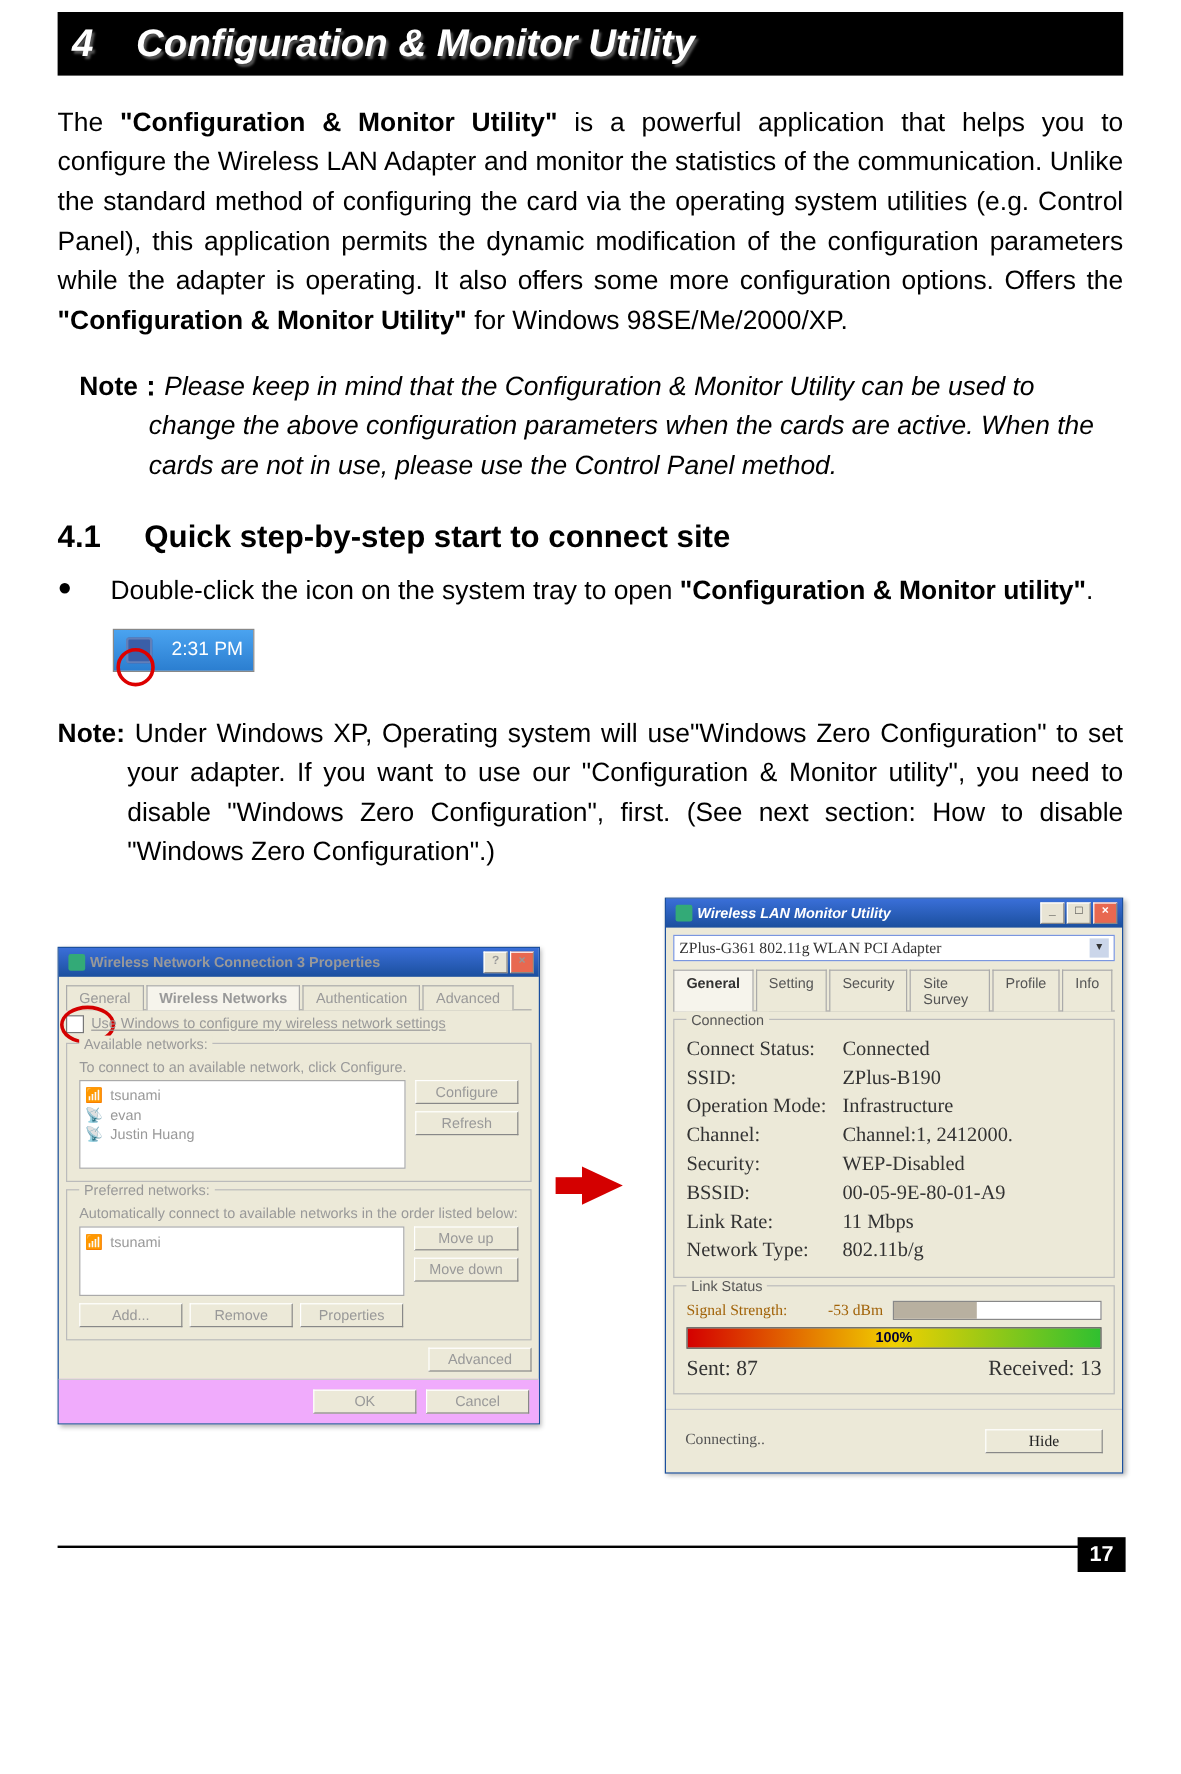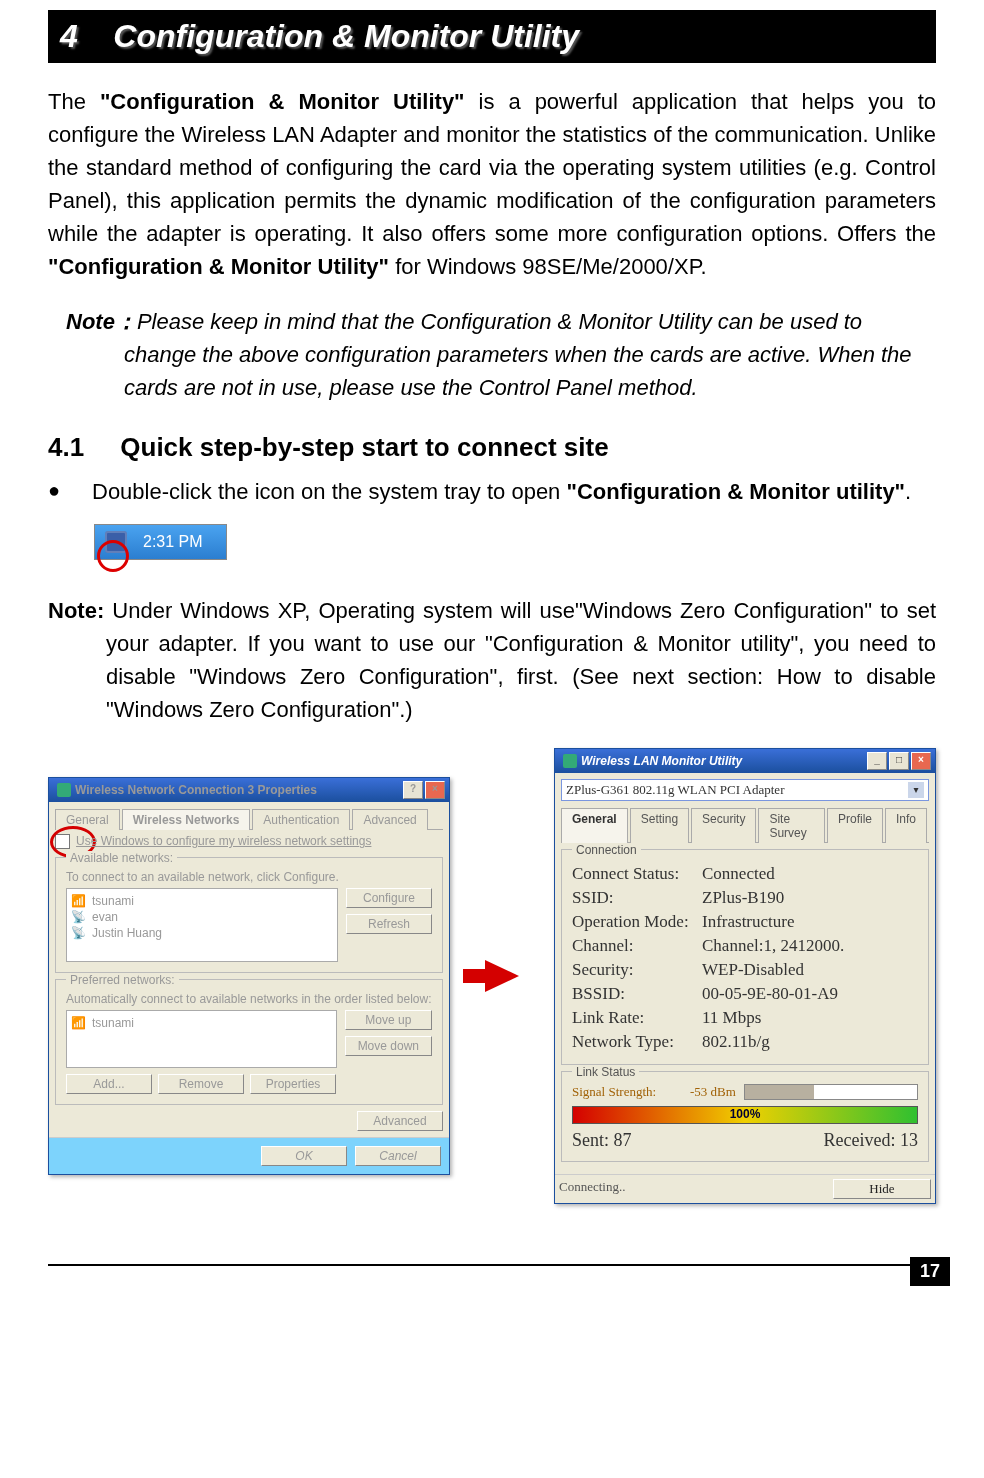--- a/index.html
+++ b/index.html
@@ -29,21 +29,21 @@
     line-height: 1.5;
     text-align: justify;
   }
   .body-text b { font-weight: bold; }
   .note-block {
     font-size: 22px;
     line-height: 1.5;
     margin-left: 76px;
     text-indent: -58px;
   }
-  .note-block .note-label { font-weight: bold; font-style: italic; }
+  .note-block .note-label { font-weight: bold; }
   .note-block .note-body { font-style: italic; }
   h2.section-title {
     font-size: 26px;
     font-weight: bold;
     margin: 28px 0 12px 0;
   }
   .bullet-row {
     display: flex;
     font-size: 22px;
     line-height: 1.5;
@@ -58,21 +58,21 @@
     text-indent: -58px;
   }
   .note2 b { font-weight: bold; }
 
   
   .systray {
     display: inline-flex;
     align-items: center;
     background: linear-gradient(#4aa3f0, #2b7ed0);
     height: 34px;
-    padding: 0 23px 0 4px;
+    padding: 0 8px 0 4px;
     margin: 6px 0 12px 46px;
     gap: 6px;
     border: 1px solid #888;
   }
   .systray .tray-icon {
     width: 22px; height: 22px; background: #2e6a2e; border-radius: 3px;
     box-shadow: inset 0 0 0 2px #fff3;
   }
   .systray .tray-icon.blue { background: #3a5fa8; }
   .systray .tray-circle {
@@ -167,38 +167,38 @@
   }
   .btn.enabled { color:#222; }
   .rowr { display:flex; justify-content:flex-end; gap:6px; margin-top:4px; }
   .rowb { display:flex; justify-content:space-between; }
   .check { display:flex; gap:6px; margin:4px 0 8px 0; color:#888;text-decoration:underline;}
   .check .box { width:13px; height:13px; border:1px solid #777; background:#fff; position:relative; }
   .red-oval {
     position:absolute; border:3px solid #d40000; border-radius:50%;
     width:40px; height:26px; left:-5px; top:-8px;
   }
-  .dlg-buttons { display:flex; justify-content:flex-end; gap:8px; padding:8px; background:#7dd3fc; border-top:1px solid #ccc;font-style:italic;}
+  .dlg-buttons { display:flex; justify-content:flex-end; gap:8px; padding:8px; background:#f0abfc; border-top:1px solid #ccc;}
   .kv { display:flex; gap:10px; padding:2px 0; color:#333; font-family: "Times New Roman", serif; font-size:17px;}
   .kv .k { width:120px; }
   .select {
     border:1px solid #7a96df; background:#fff; padding:2px 4px;
     display:flex; justify-content:space-between; align-items:center;
     font-family:"Times New Roman", serif; font-size:13px; color:#333;
   }
   .select .dd { width:16px; height:16px; background:#cbd6ea; text-align:center; font-size:10px; line-height:16px;}
   .progress-row { display:flex; align-items:center; gap:8px; font-family:"Times New Roman", serif; font-size:13px; color:#a16207;}
   .sigbar { flex:1; height:14px; border:1px solid #888; background:#fff; position:relative; }
   .sigbar .fill { position:absolute; left:0; top:0; bottom:0; width:40%; background:#b8b0a0; }
   .qualbar { height:16px; background:linear-gradient(to right,#d40000,#f0d000,#30c030); border:1px solid #555; text-align:center; font-size:12px; font-weight:bold; color:#003; }
-  .statusbar { display:flex; justify-content:space-between; padding:4px; font-family:"Times New Roman", serif; font-size:13px; border-top:1px solid #ccc; }
+  .statusbar { display:flex; justify-content:space-between; padding:16px; font-family:"Times New Roman", serif; font-size:13px; border-top:1px solid #ccc; }
 
   .footer-rule { border-top: 2px solid #000; margin-top: 60px; }
   .page-num {
-    position: absolute; right: 34px; bottom: 10px;
+    position: absolute; right: 46px; bottom: 10px;
     background:#000; color:#fff; padding:4px 10px; font-weight:bold; font-size:18px;margin-left:24px;
   }
   .xp-icon { width:14px; height:14px; display:inline-block; background:#3a7; border-radius:2px; margin-right:4px;}
   .blurry * { filter: blur(.3px); color:#999 !important; }
 </style>
 </head>
 <body>
 
 <div class="page">
 

